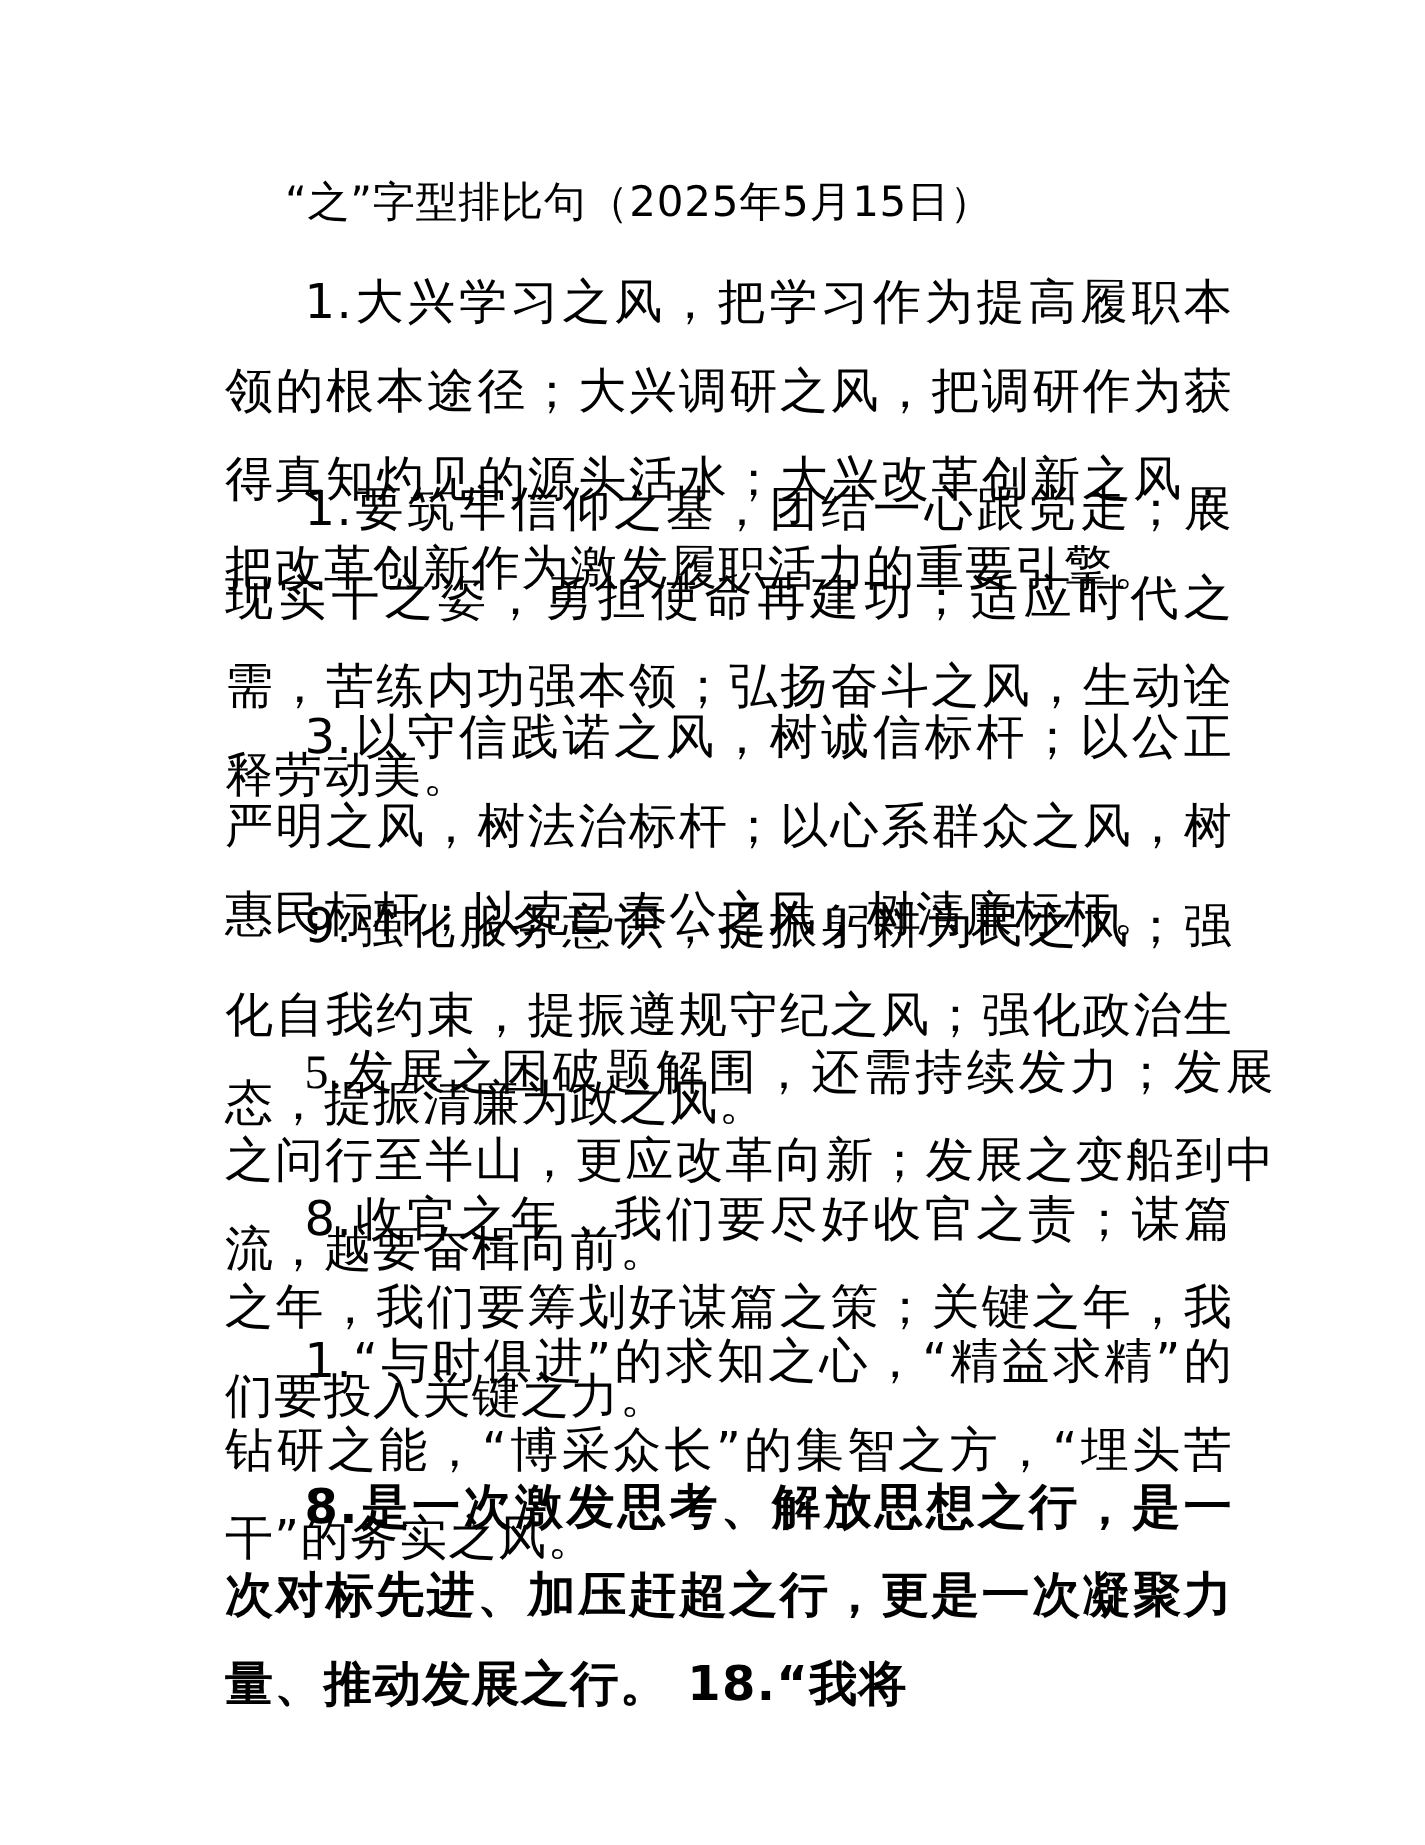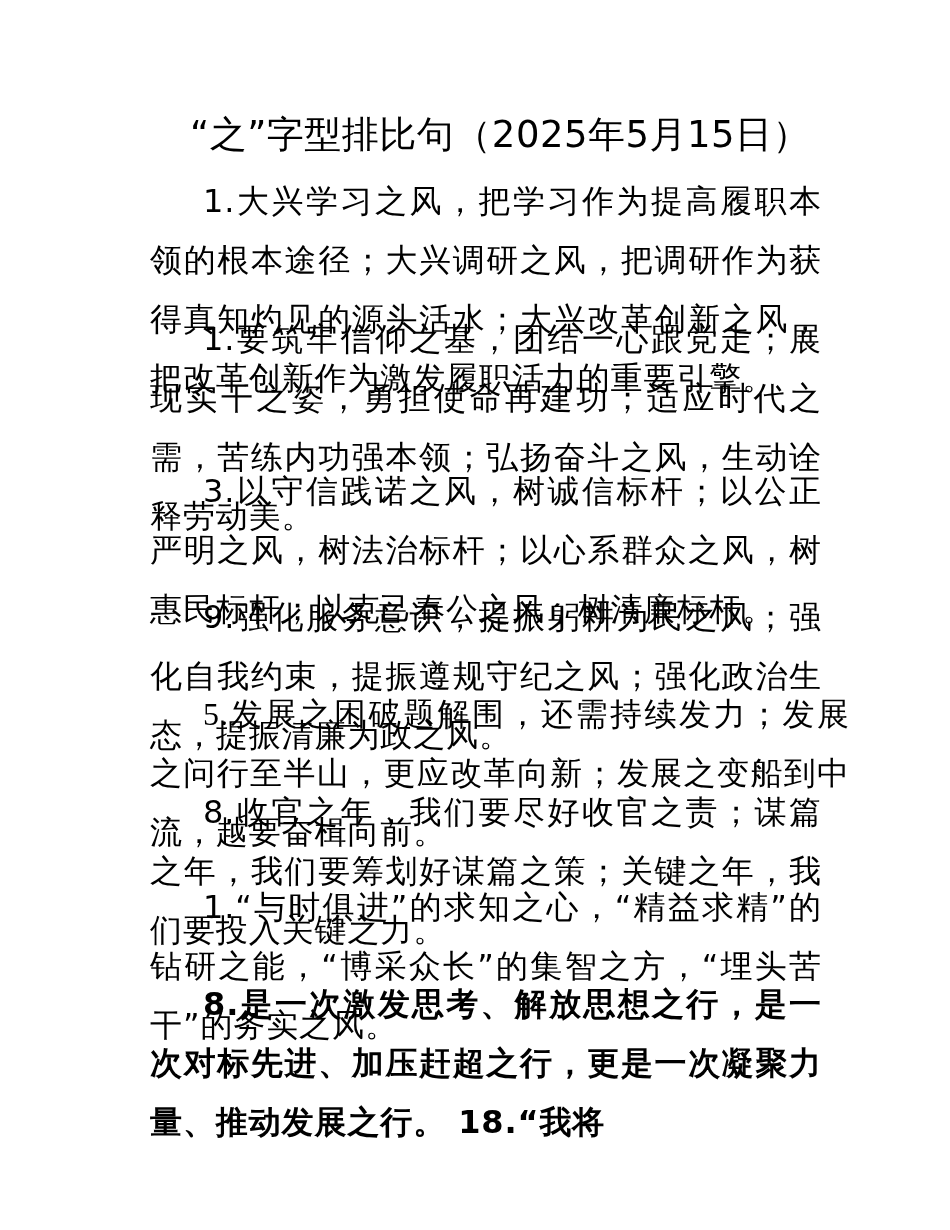--- a/index.html
+++ b/index.html
@@ -13,21 +13,21 @@
       position: relative;
       overflow: hidden;
       font-family: "DejaVu Sans", "Liberation Sans", sans-serif;
       color: #000000;
     }
     .title {
       position: absolute;
       left: 190px;
       top: 113px;
       width: 600px;
-      font-size: 37px;
+      font-size: 28px;
       line-height: 44px;
       white-space: nowrap;
       letter-spacing: 0.5px;
     }
     .para {
       position: absolute;
       left: 150px;
       width: 672px;
       font-size: 32px;
       line-height: 59px;

